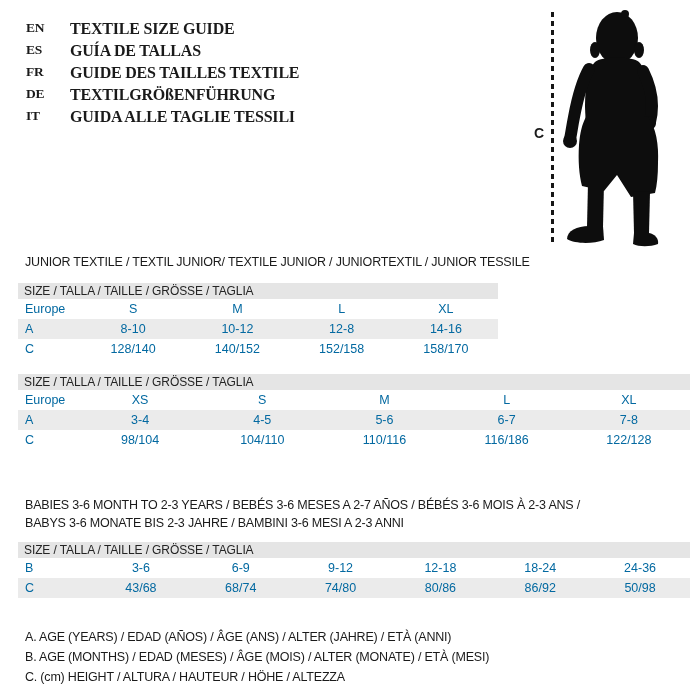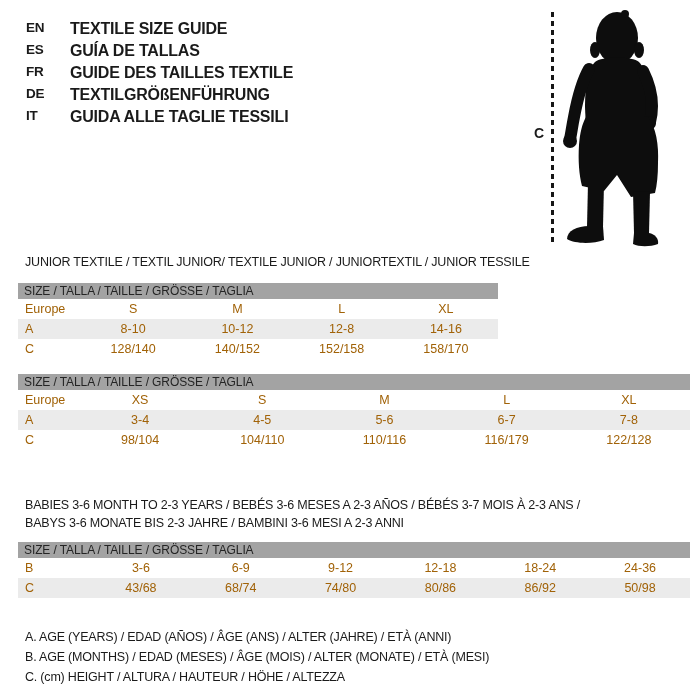--- a/index.html
+++ b/index.html
@@ -1,20 +1,20 @@
 <!DOCTYPE html>
 <html><head>
 <meta charset="utf-8">
 <style>
   html,body{margin:0;padding:0;background:#fff;}
   .page{position:relative;width:700px;height:700px;background:#ffffff;
         font-family:"Liberation Sans",sans-serif;color:#1a1a1a;overflow:hidden;}
 
   
-  .langs{position:absolute;left:26px;top:20px;}
+  .langs{position:absolute;left:26px;top:20px;font-family:Liberation Serif, serif;}
   .lang-row{display:flex;height:22px;align-items:flex-start;}
   .lang-code{width:44px;font-weight:700;font-size:13.5px;letter-spacing:-0.2px;}
   .lang-label{font-weight:700;font-size:16px;letter-spacing:-0.2px;white-space:nowrap;}
 
   
   .measure-line{position:absolute;left:551px;top:12px;width:3px;height:230px;
         background:repeating-linear-gradient(to bottom,#161616 0 5px,transparent 5px 9px);}
   .measure-label{position:absolute;left:534px;top:125px;font-weight:700;font-size:14px;}
   .toddler{position:absolute;left:555px;top:5px;}
 
@@ -26,23 +26,23 @@
   .sec-title{margin:0;padding-left:7px;font-size:12.5px;font-weight:400;
         letter-spacing:-0.2px;line-height:14px;white-space:nowrap;}
   .s1 .sec-title{margin-bottom:14px;}
   .s2 .sec-title{margin-bottom:16px;}
   .s3 .sec-title{line-height:18px;margin-bottom:10px;}
   .subA{font-size:8.5px;vertical-align:-2px;}
 
   table{border-collapse:collapse;table-layout:fixed;}
   .t1{width:480px;}.t2{width:672px;}.t3{width:672px;}
   .t1 .lblcol{width:63px;}.t2 .lblcol{width:61px;}.t3 .lblcol{width:73px;}
-  th.size-hdr{background:#a3a3a3;height:16px;font-weight:400;font-size:12px;
+  th.size-hdr{background:#e5e5e5;height:16px;font-weight:400;font-size:12px;
         text-align:left;padding:0 0 0 6px;color:#242424;letter-spacing:-0.1px;white-space:nowrap;}
-  td{height:20px;padding:0;font-size:12.5px;text-align:center;font-weight:400;color:#a16207;}
+  td{height:20px;padding:0;font-size:12.5px;text-align:center;font-weight:400;color:#0369a1;}
   td.lbl{text-align:left;padding-left:7px;}
   tr.g{background:#ebebeb;}
 
   
   .legend{position:absolute;left:25px;top:627px;font-weight:400;font-size:12.5px;
         line-height:20px;letter-spacing:-0.2px;}
   .legend div{white-space:nowrap;}
 </style>
 </head>
 <body>
@@ -164,30 +164,30 @@
           <td>4-5</td>
           <td>5-6</td>
           <td>6-7</td>
           <td>7-8</td>
         </tr>
         <tr>
           <td class="lbl">C</td>
           <td>98/104</td>
           <td>104/110</td>
           <td>110/116</td>
-          <td>116/179</td>
+          <td>116/186</td>
           <td>122/128</td>
         </tr>
       </tbody>
     </table>
   </div>
 
   <div class="section s3">
     <h2 class="sec-title">
-      <div>BABIES 3-6 MONTH TO 2-3 YEARS / BEBÉS 3-6 MESES A 2-3 AÑOS / BÉBÉS 3-7 MOIS À 2-3 ANS /</div>
+      <div>BABIES 3-6 MONTH TO 2-3 YEARS / BEBÉS 3-6 MESES A 2-7 AÑOS / BÉBÉS 3-6 MOIS À 2-3 ANS /</div>
       <div>BABYS 3-6 MONATE BIS 2-3 JAHRE / BAMBINI 3-6 MESI A 2-3 ANNI</div>
     </h2>
     <table class="t3">
       <colgroup>
           <col class="lblcol">
           <col>
           <col>
           <col>
           <col>
           <col>

